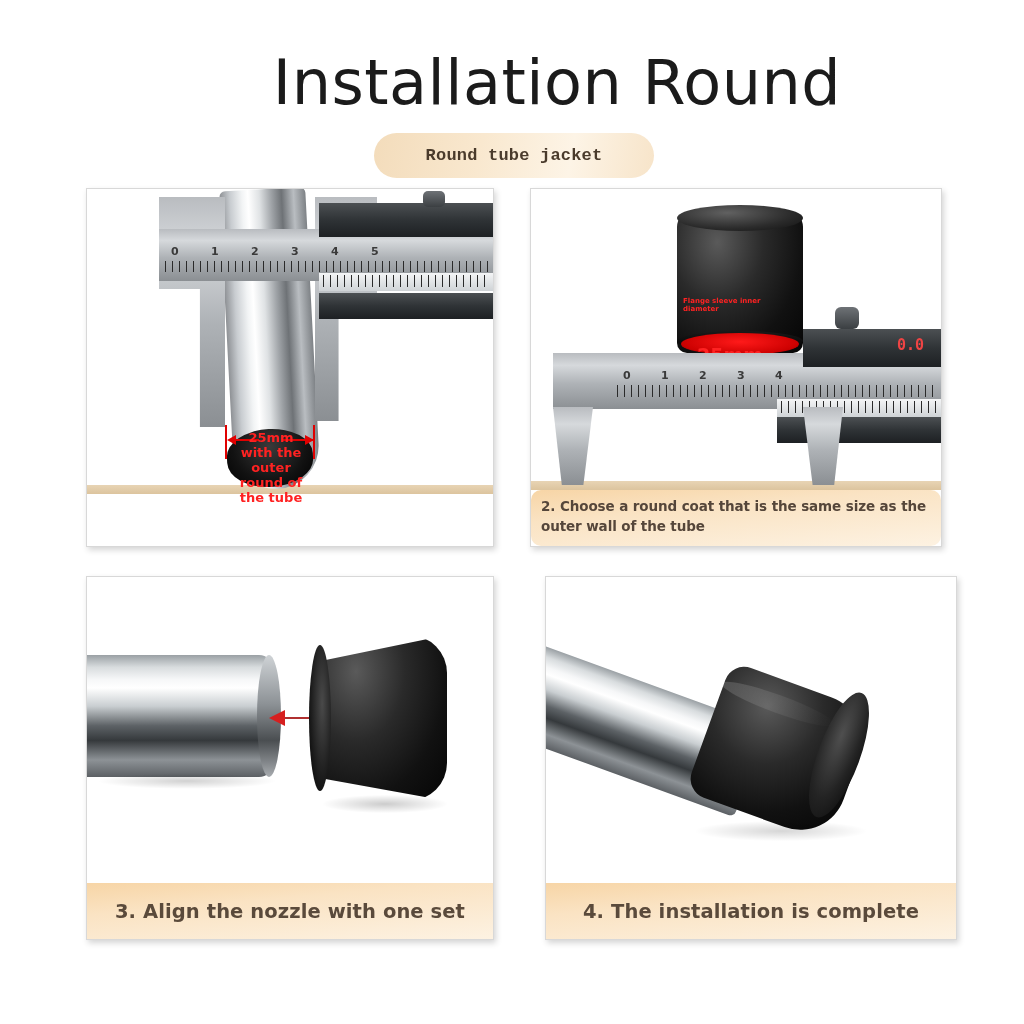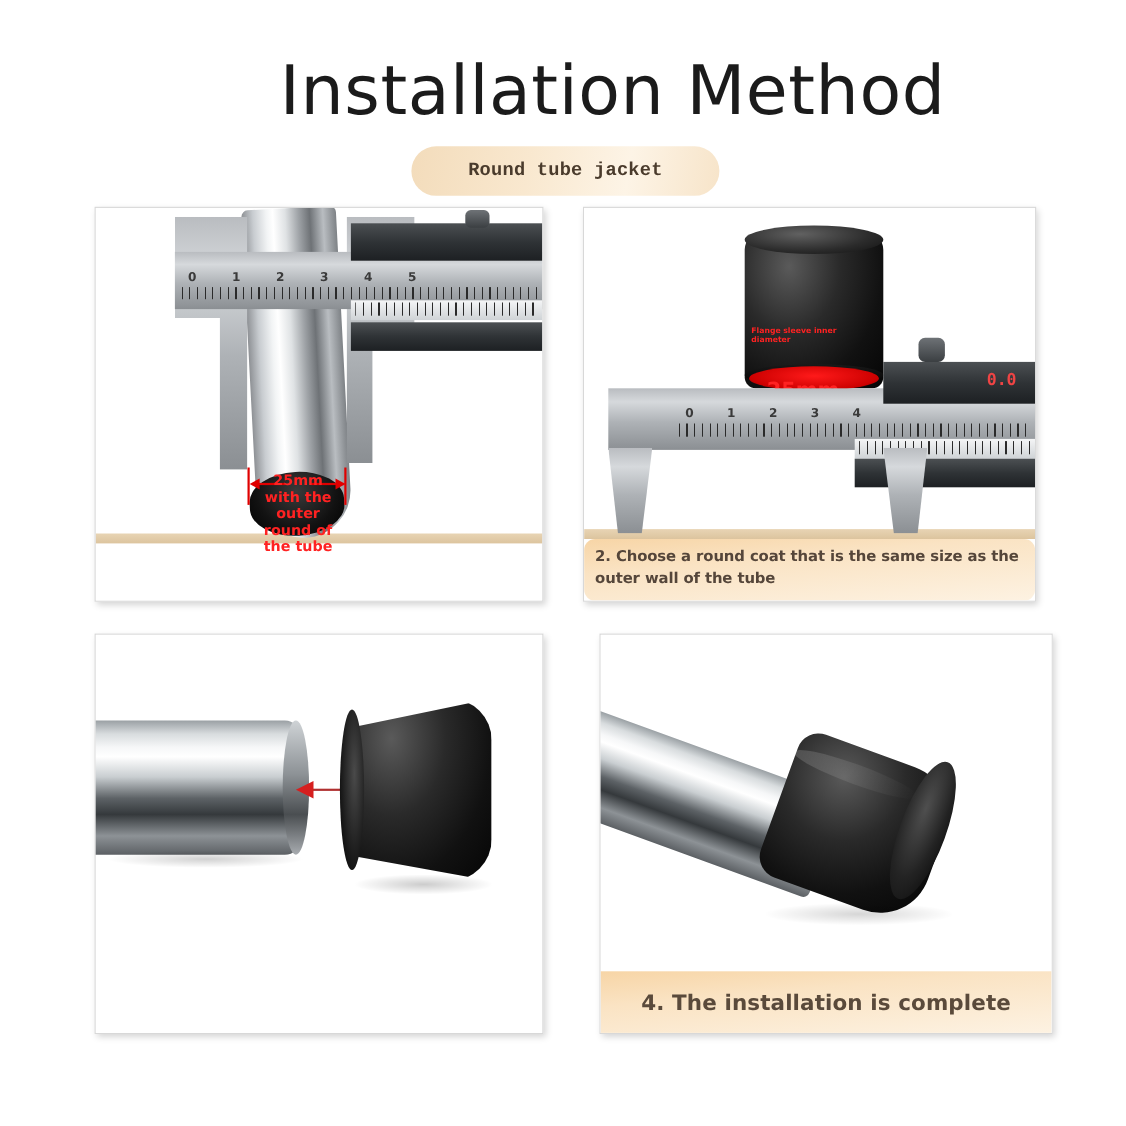--- a/index.html
+++ b/index.html
@@ -145,21 +145,21 @@
   .table-surface {
     position: absolute;
     left: 0; width: 100%;
     background: linear-gradient(180deg, #e8d4b4 0%, #dcc49e 100%);
   }
 </style>
 </head>
 <body>
 
 <div class="page-title">
-  <span class="title-shift">Installation Method</span>
+  <span class="title-shift">Installation Round</span>
 </div>
 
 <div class="badge">
   <span class="badge-label">Round tube jacket</span>
 </div>
 
 <div class="panel" id="panel-1">
   <div class="photo">
 
     <div class="table-surface" style="top:296px;height:9px;"></div>
@@ -255,20 +255,23 @@
     <div style="position:absolute;left:10px;top:196px;width:180px;height:16px;background:radial-gradient(ellipse at 50% 50%,rgba(0,0,0,0.18),rgba(0,0,0,0) 70%);"></div>
 
     <div style="position:absolute;left:196px;top:140px;width:46px;height:2px;background:#b03030;"></div>
     <div style="position:absolute;left:182px;top:133px;width:0;height:0;border-top:8px solid transparent;border-bottom:8px solid transparent;border-right:16px solid #d61f1f;"></div>
 
     <div class="rubber" style="position:absolute;left:226px;top:58px;width:134px;height:166px;border-radius:18px 38px 38px 18px;clip-path:polygon(4% 16%,100% 0%,100% 100%,4% 86%);"></div>
     <div style="position:absolute;left:222px;top:68px;width:22px;height:146px;border-radius:11px/73px;background:radial-gradient(ellipse at 60% 40%,#4a4a4a 0%,#1c1c1c 60%,#000 100%);"></div>
     <div style="position:absolute;left:236px;top:218px;width:124px;height:18px;background:radial-gradient(ellipse at 50% 50%,rgba(0,0,0,0.2),rgba(0,0,0,0) 72%);"></div>
   </div>
 
+  <div class="caption cap-big">
+    <span class="caption-text cap-size-lg">3. Align the nozzle with one set</span>
+  </div>
 </div>
 
 <div class="panel" id="panel-4">
   <div class="photo">
 
     <div class="metal-h" style="position:absolute;left:-40px;top:58px;width:260px;height:96px;border-radius:6px;transform:rotate(20deg);transform-origin:left center;"></div>
 
     <div class="rubber" style="position:absolute;left:158px;top:106px;width:152px;height:138px;border-radius:20px 46px 46px 20px;transform:rotate(20deg);"></div>
     <div style="position:absolute;left:272px;top:112px;width:42px;height:132px;border-radius:21px/66px;transform:rotate(20deg);background:radial-gradient(ellipse at 40% 35%,#4f4f4f 0%,#232323 55%,#0a0a0a 100%);"></div>
     <div style="position:absolute;left:172px;top:118px;width:120px;height:18px;border-radius:60px/9px;transform:rotate(20deg);background:linear-gradient(90deg,rgba(255,255,255,0.16),rgba(255,255,255,0));"></div>

